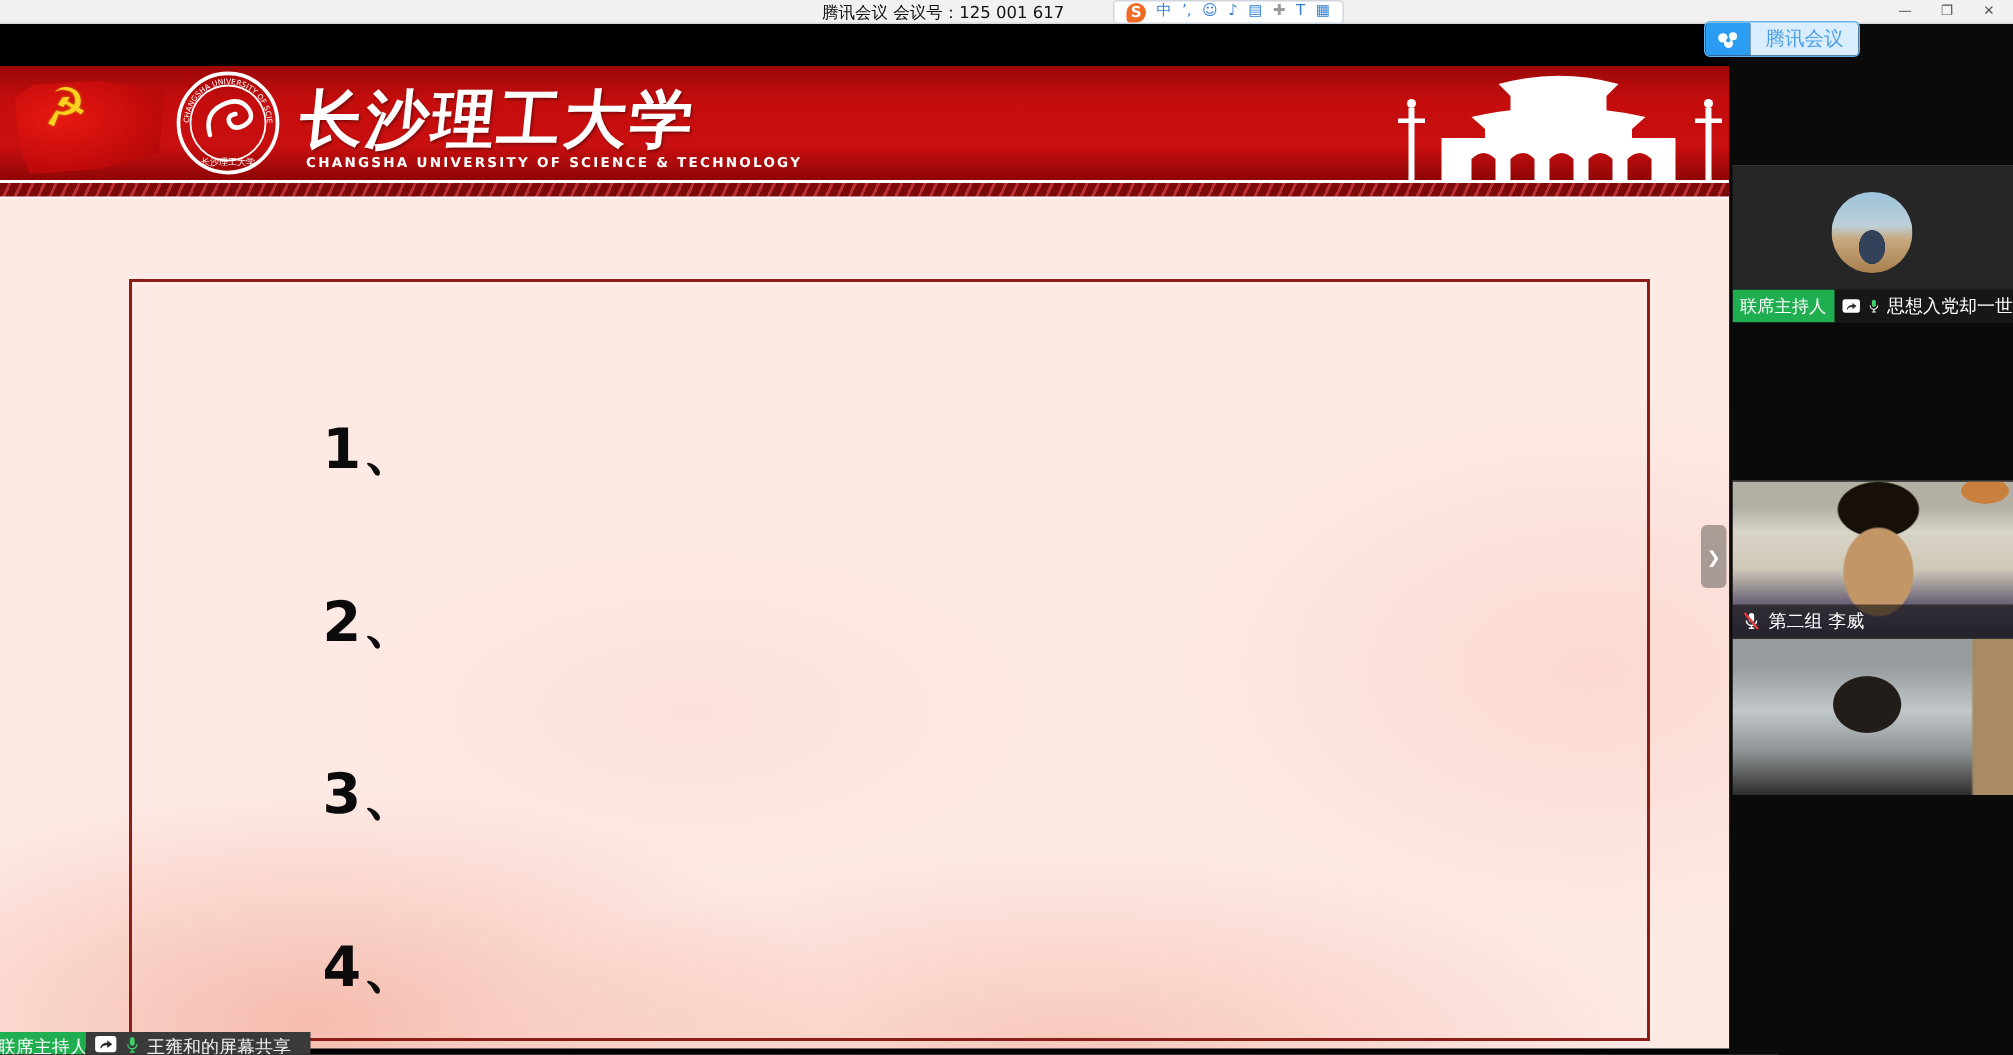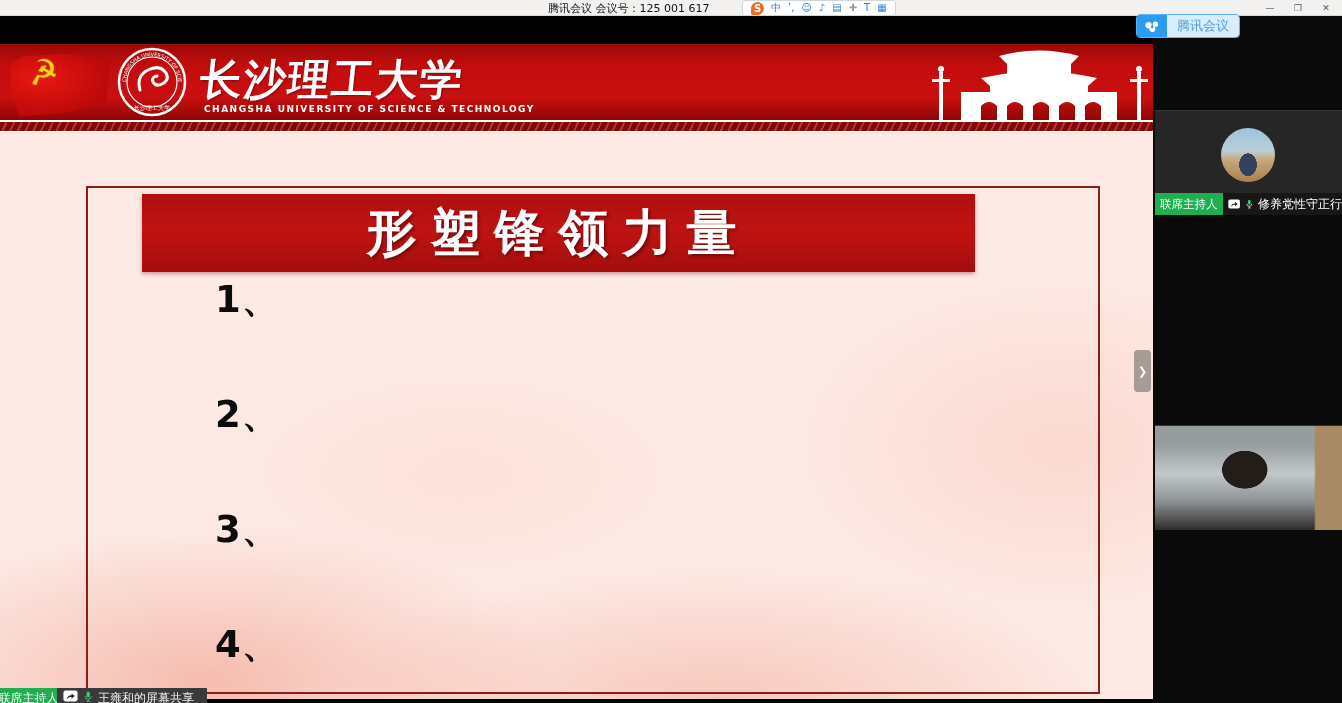--- a/index.html
+++ b/index.html
@@ -191,23 +191,20 @@
           <rect x="208" y="30" width="4" height="48"></rect>
             <rect x="201" y="37" width="18" height="3"></rect>
             <circle cx="210" cy="27" r="3"></circle>
         </g>
       </svg>
     </div>
     <div class="hatch"></div>
 
     <div class="slide-body">
       <div class="content-border"></div>
-      <div class="title-banner">
-        <span>形塑锋领力量</span>
-      </div>
       <div class="row r1">
         <span class="num">1、</span>
       </div>
       <div class="row r2">
         <span class="num">2、</span>
       </div>
       <div class="row r3">
         <span class="num">3、</span>
       </div>
       <div class="row r4">
@@ -244,25 +241,36 @@
       <div class="tile-label host">
         <span class="cohost-badge">联席主持人</span>
         <svg width="15" height="12" viewBox="0 0 18 14">
           <rect x="0.5" y="0.5" width="17" height="13" rx="2.5" fill="#fff"></rect>
           <path d="M4.6 10.2 C5.6 7 7.8 6 10.2 6.1 V4 L14.2 7.1 10.2 10.2 V8.1 C8 8 6 8.6 5.4 10.6 Z" fill="#2b2b2b"></path>
         </svg>
         <svg width="10" height="14" viewBox="0 0 14 16">
           <rect x="5" y="1" width="4.5" height="8" rx="2.2" fill="#3fcf6b"></rect>
           <path d="M3 7.5 a4.3 4.3 0 0 0 8.6 0 M7.3 12 v2.5 M5 14.8 h4.6" stroke="#fff" stroke-width="1.2" fill="none"></path>
         </svg>
-        <span>修养党性守正行</span>
-      </div>
-    </div>
-
-
+        <span>思想入党却一世</span>
+      </div>
+    </div>
+
+
+    <div class="tile t2">
+      <div class="feed feed2"></div>
+      <div class="tile-label">
+        <svg width="13" height="14" viewBox="0 0 16 16">
+          <rect x="6" y="1.5" width="4.4" height="7.5" rx="2.2" fill="#fff"></rect>
+          <path d="M4 7.5 a4.2 4.2 0 0 0 8.4 0 M8.2 11.8 v2.2 M6 14 h4.4" stroke="#fff" stroke-width="1.2" fill="none"></path>
+          <line x1="2.5" y1="1.5" x2="13.5" y2="14.5" stroke="#e03a3a" stroke-width="2"></line>
+        </svg>
+        <span>第二组 李威</span>
+      </div>
+    </div>
 
     <div class="tile t3">
       <div class="feed feed3"></div>
     </div>
 
 
   </div>
 </div>
 
 </body></html>

